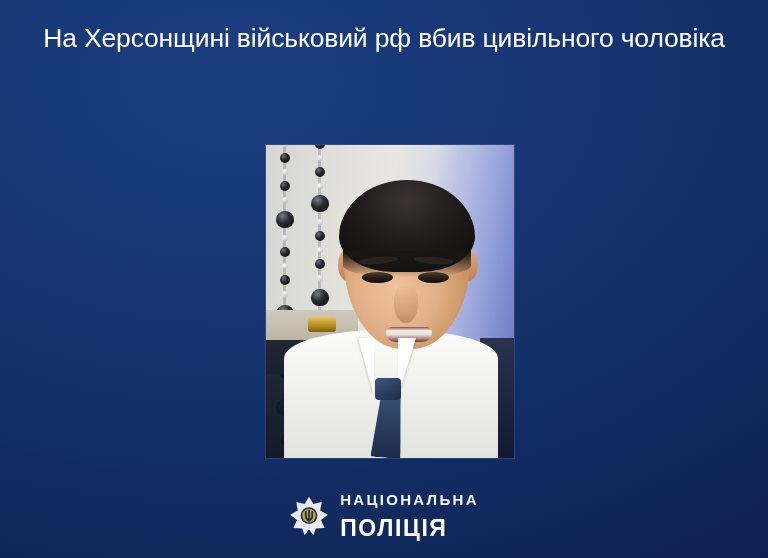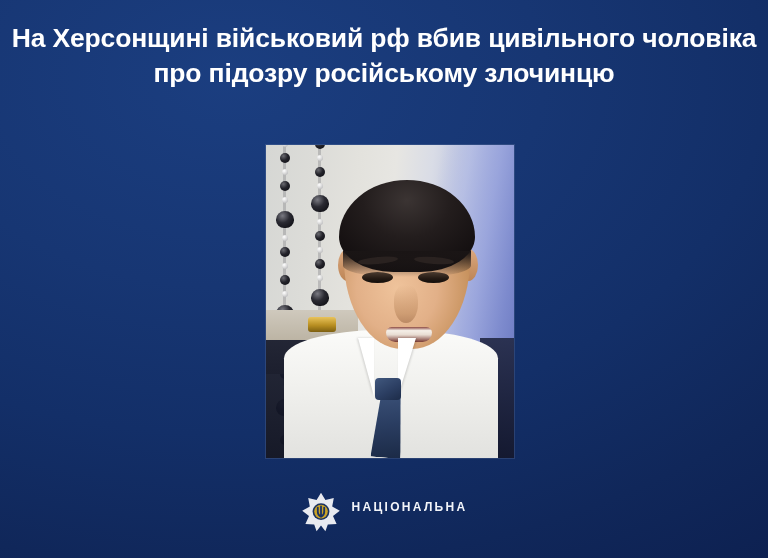--- a/index.html
+++ b/index.html
@@ -32,21 +32,21 @@
 
   
   #headline {
     position: absolute;
     top: 21px;
     left: 0;
     width: 768px;
     text-align: center;
     color: #ffffff;
     font-size: 26.5px;
-    font-weight: 700;
+    font-weight: 400;
     line-height: 35.2px;
     letter-spacing: -0.15px;
     white-space: nowrap;
   }
   #headline .hl-line { display: block; }
 
   
   #photo-frame {
     position: absolute;
     left: 266px;
@@ -272,40 +272,39 @@
     display: block;
   }
   #logo-text {
     display: flex;
     flex-direction: column;
     align-items: flex-start;
     line-height: 1;
   }
   #logo-line-1 {
     color: #f2f4f9;
-    font-size: 12px;
+    font-size: 15px;
     font-weight: 700;
     letter-spacing: 2.3px;
     margin-bottom: 10px;
   }
   #logo-line-2 {
     color: #ffffff;
     font-size: 23px;
     font-weight: 700;
     letter-spacing: 1.6px;
   }
 </style>
 </head>
 <body>
 
 <div id="card">
 
   <div id="headline">
     <span class="hl-line">На Херсонщині військовий рф вбив цивільного чоловіка</span>
-    <span class="hl-line">про підозру російському злочинцю</span>
   </div>
 
   <div id="photo-frame">
     <div id="photo-inner">
 
       <div class="strand" id="strand-a">
         <span class="bead sm" style="top:2px"></span>
         <span class="bead" style="top:14px"></span>
         <span class="bead sm" style="top:30px"></span>
         <span class="bead" style="top:42px"></span>
@@ -375,16 +374,17 @@
 
   <div id="logo">
     <svg id="badge-icon" viewBox="0 0 100 100">
       <polygon points="50,2 61,20 82,15 78,36 97,47 80,60 89,80 67,81 61,98 50,84 39,98 33,81 11,80 20,60 3,47 22,36 18,15 39,20" fill="#e8eaf0"></polygon>
       <circle cx="50" cy="49" r="21" fill="#1b3260"></circle>
       <circle cx="50" cy="49" r="17" fill="#c9a227"></circle>
       <path d="M50 36 L50 62 M42 39 L42 50 Q42 58 50 62 M58 39 L58 50 Q58 58 50 62" stroke="#1b3260" stroke-width="4.5" fill="none" stroke-linecap="round"></path>
     </svg>
     <div id="logo-text">
       <span id="logo-line-1">НАЦІОНАЛЬНА</span>
+      <span id="logo-line-2">ПОЛІЦІЯ</span>
     </div>
   </div>
 
 </div>
 
 </body></html>

